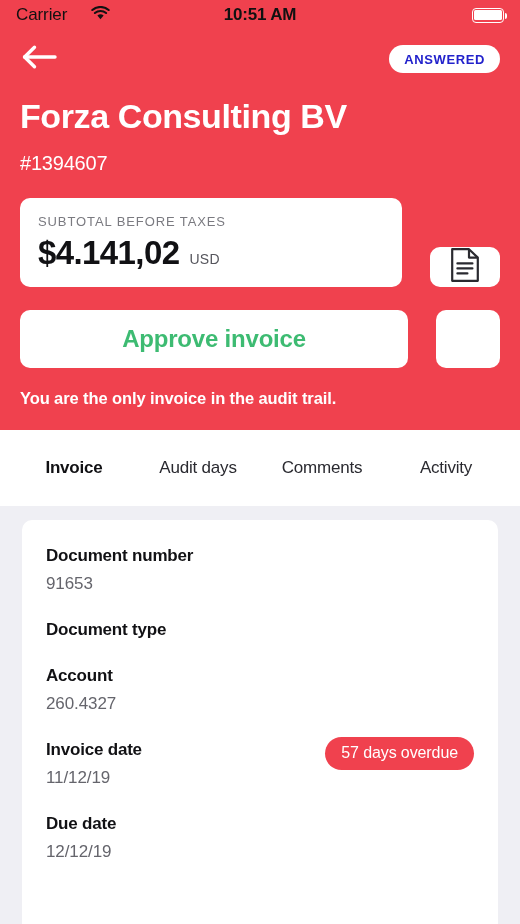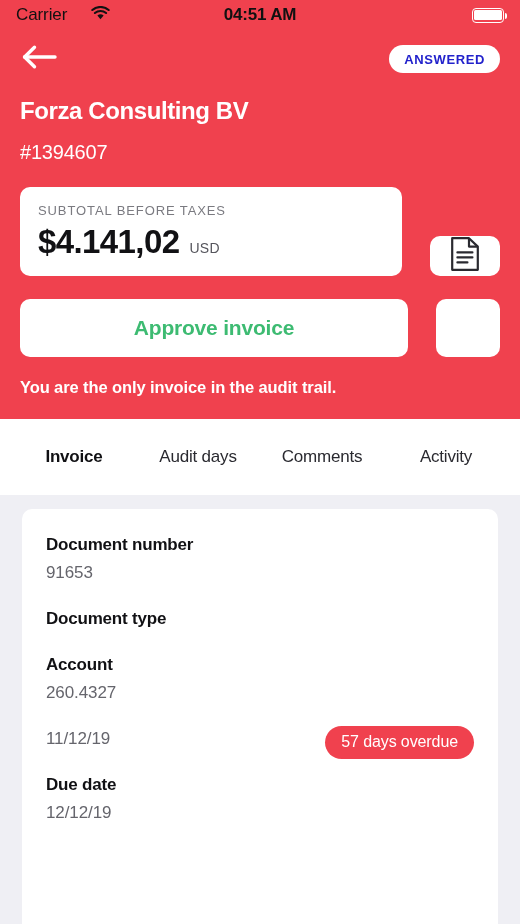--- a/index.html
+++ b/index.html
@@ -109,21 +109,21 @@
     background: #ffffff;
     border-radius: 999px;
     padding: 7px 15px 6px 15px;
     font-size: 13px;
     font-weight: bold;
     letter-spacing: 0.6px;
     color: #2222CC;
     cursor: pointer;
   }
   .vendor-name {
-    font-size: 24px;
+    font-size: 34px;
     font-weight: bold;
     color: #ffffff;
     letter-spacing: -0.4px;
     line-height: 1.1;
     margin-top: 10px;
   }
   .invoice-ref {
     font-size: 20px;
     color: #ffffff;
     margin-top: 17px;
@@ -183,21 +183,21 @@
     border-radius: 10px;
     height: 58px;
     display: flex;
     align-items: center;
     justify-content: center;
     cursor: pointer;
     border: none;
     font-family: inherit;
   }
   .approve-label {
-    font-size: 21px;
+    font-size: 24px;
     font-weight: bold;
     color: #3DBB72;
     letter-spacing: -0.2px;
   }
   .menu-card {
     flex: 0 0 64px;
     width: 64px;
     height: 58px;
     background: #ffffff;
     border-radius: 10px;
@@ -297,21 +297,21 @@
     <div class="sb-left">
       <span class="sb-carrier">Carrier</span>
       <span class="sb-wifi">
         <svg width="19" height="14" viewBox="0 0 19 14">
           <path d="M9.5 13.2 L6.4 9.6 a4.8 4.8 0 0 1 6.2 0 Z" fill="#111111"></path>
           <path d="M3.9 7.0 a8.6 8.6 0 0 1 11.2 0" stroke="#111111" stroke-width="2.1" fill="none" stroke-linecap="round"></path>
           <path d="M1.3 4.0 a12.6 12.6 0 0 1 16.4 0" stroke="#111111" stroke-width="2.1" fill="none" stroke-linecap="round"></path>
         </svg>
       </span>
     </div>
-    <div class="sb-time">04:51 AM</div>
+    <div class="sb-time">10:51 AM</div>
     <div class="sb-right">
       <div class="battery">
         <div class="battery-fill"></div>
       </div>
     </div>
   </div>
 
   <div class="header">
 
     <div class="header-top">
@@ -384,20 +384,21 @@
       <div class="field">
         <div class="field-label">Document type</div>
       </div>
 
       <div class="field">
         <div class="field-label">Account</div>
         <div class="field-value">260.4327</div>
       </div>
 
       <div class="field">
+        <div class="field-label">Invoice date</div>
         <div class="field-value">11/12/19</div>
         <div class="overdue-badge">57 days overdue</div>
       </div>
 
       <div class="field">
         <div class="field-label">Due date</div>
         <div class="field-value">12/12/19</div>
       </div>
 
     </div>

